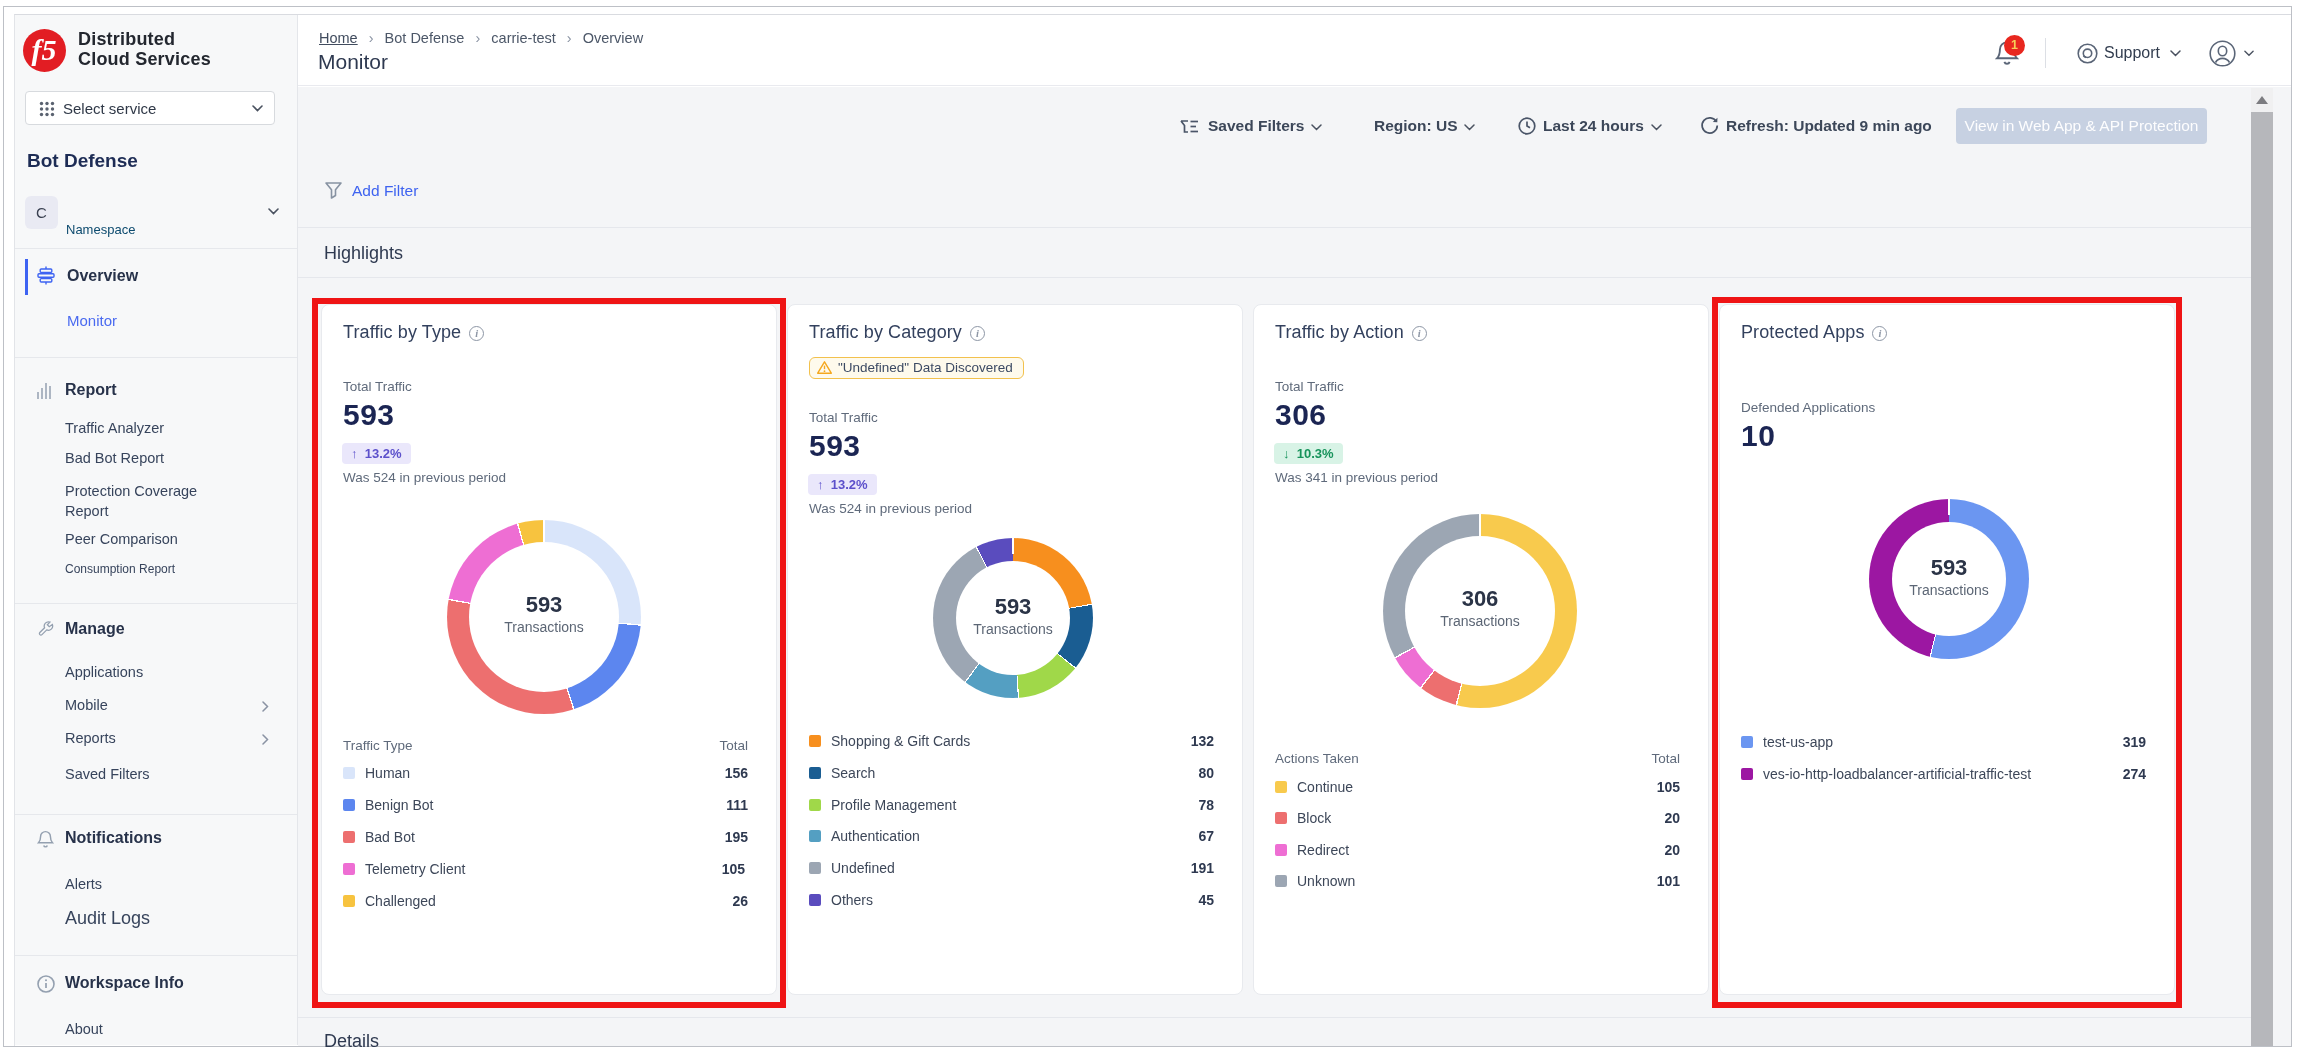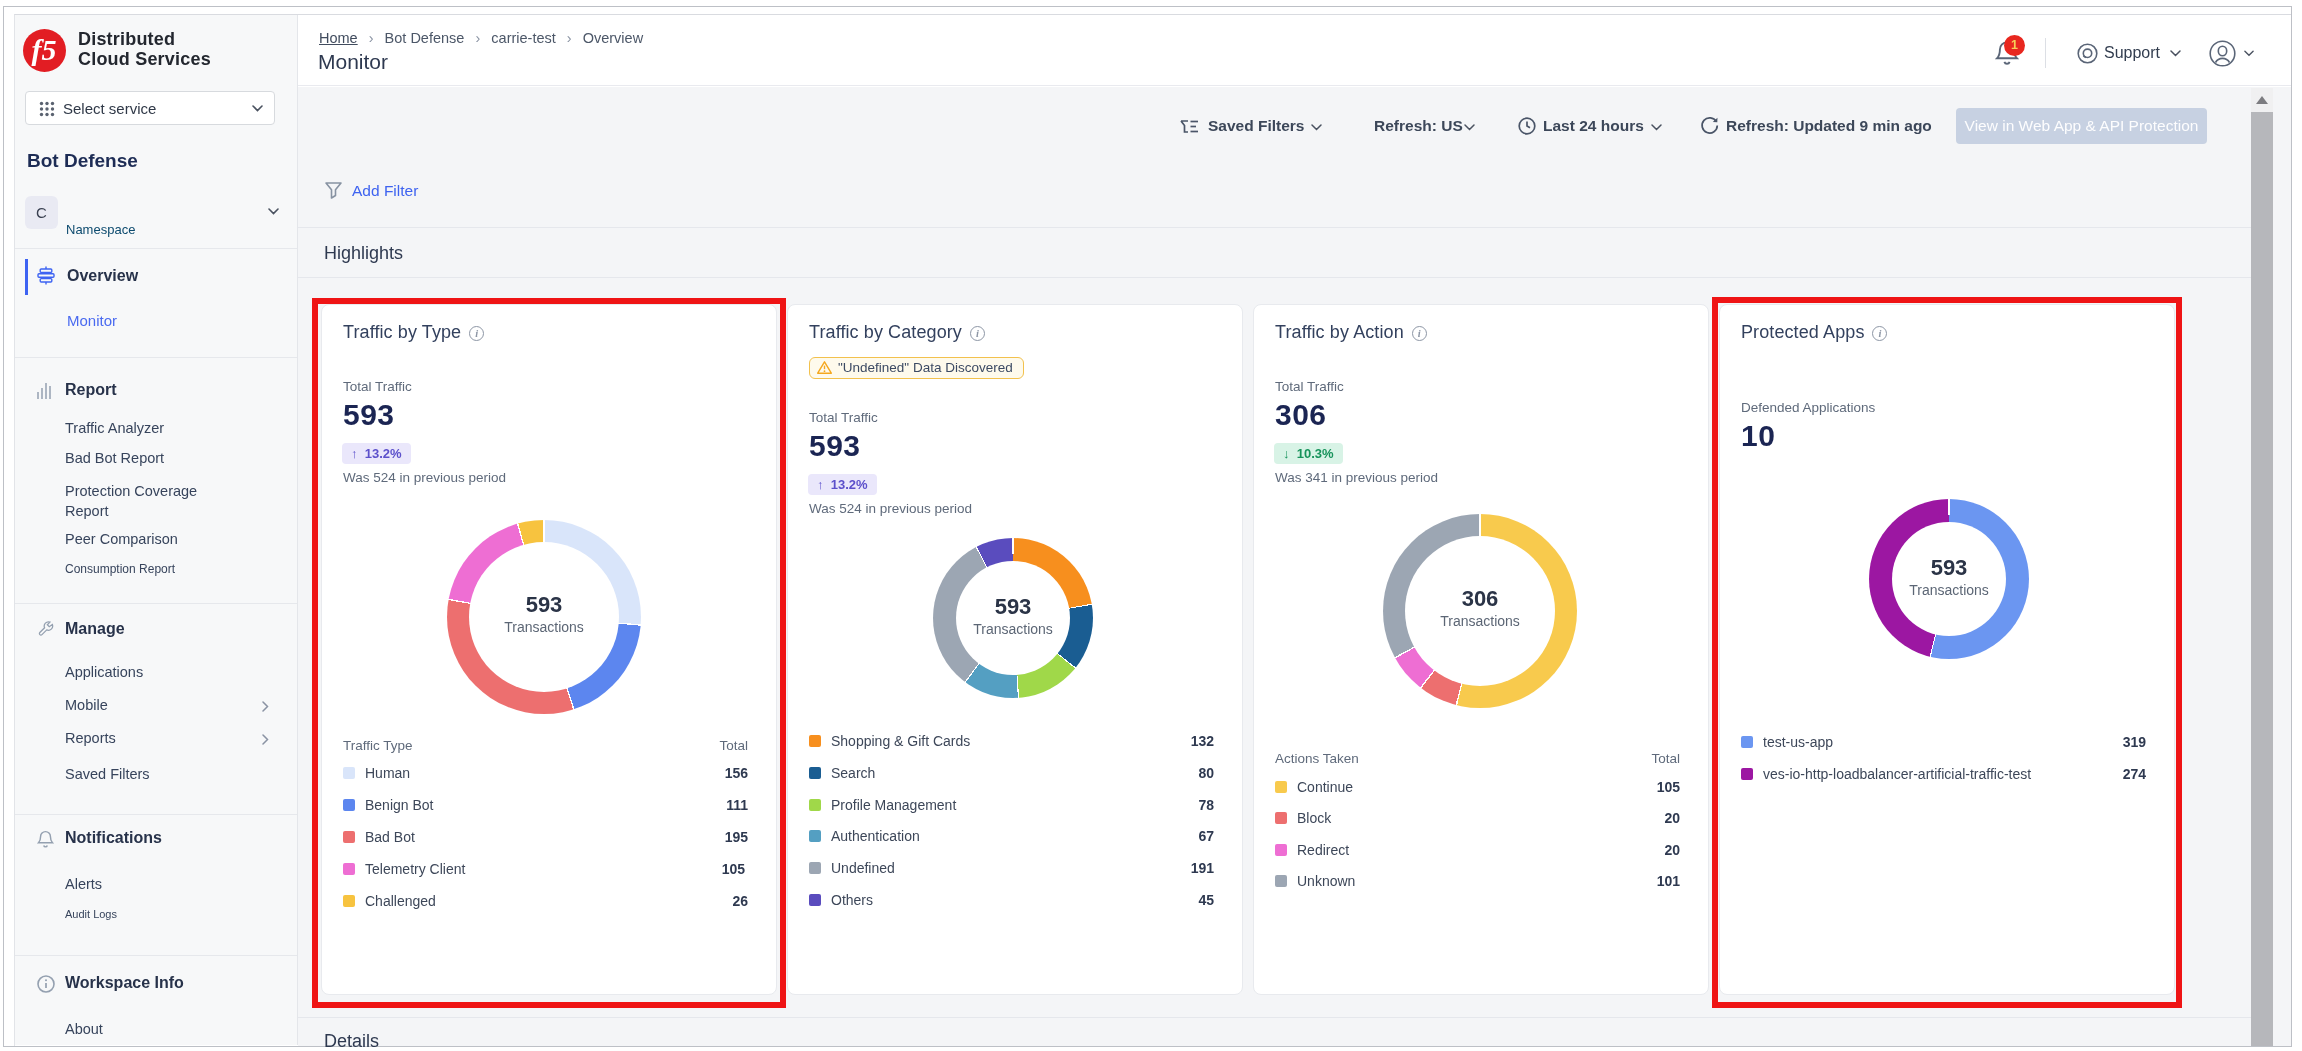--- a/index.html
+++ b/index.html
@@ -124,21 +124,21 @@
       </svg>
     <div class="abs" style="left:65px; top:766px; font-size:14.5px; color:#37445c;">Saved Filters</div>
     <div class="sb-divider" style="top:814px;"></div>
 
     <svg class="abs" style="left:37px; top:830px;" width="17" height="18" viewBox="0 0 20 22">
       <path d="M10 2 a6 6 0 0 1 6 6 c0 5 1.5 6.5 2.5 7.5 H1.5 C2.5 14.5 4 13 4 8 a6 6 0 0 1 6 -6 z" fill="none" stroke="#94a0b0" stroke-width="1.8"></path>
       <path d="M7.8 19 a2.3 2.3 0 0 0 4.4 0" fill="none" stroke="#94a0b0" stroke-width="1.8"></path>
     </svg>
     <div class="abs" style="left:65px; top:829px; font-size:16px; font-weight:600; color:#27324a;">Notifications</div>
     <div class="abs" style="left:65px; top:876px; font-size:14.5px; color:#37445c;">Alerts</div>
-    <div class="abs" style="left:65px; top:908px; font-size:11px; color:#37445c;">Audit Logs</div>
+    <div class="abs" style="left:65px; top:908px; font-size:18px; color:#37445c;">Audit Logs</div>
     <div class="sb-divider" style="top:955px;"></div>
 
     <svg class="abs" style="left:37px; top:975px;" width="18" height="18" viewBox="0 0 18 18">
       <circle cx="9" cy="9" r="8" fill="none" stroke="#94a0b0" stroke-width="1.6"></circle>
       <line x1="9" y1="8" x2="9" y2="13" stroke="#94a0b0" stroke-width="1.7"></line>
       <circle cx="9" cy="5.2" r="1" fill="#94a0b0"></circle>
     </svg>
     <div class="abs" style="left:65px; top:974px; font-size:16px; font-weight:600; color:#27324a;">Workspace Info</div>
     <div class="abs" style="left:65px; top:1021px; font-size:14.5px; color:#37445c;">About</div>
   </div>
@@ -186,21 +186,21 @@
     <svg class="abs" style="left:1180px; top:119px;" width="19" height="15" viewBox="0 0 19 15">
       <path d="M1 2 L8 2 M1 2 L4.5 6.5 L4.5 13 L8 13" fill="none" stroke="#4a5568" stroke-width="1.7"></path>
       <line x1="10.5" y1="2.5" x2="18" y2="2.5" stroke="#4a5568" stroke-width="1.7"></line>
       <line x1="10.5" y1="7.5" x2="16" y2="7.5" stroke="#4a5568" stroke-width="1.7"></line>
       <line x1="10.5" y1="12.5" x2="18" y2="12.5" stroke="#4a5568" stroke-width="1.7"></line>
     </svg>
     <div class="abs" style="left:1208px; top:117px; font-size:15.5px; color:#3c4759; font-weight:600;">Saved Filters</div>
     <svg class="abs" style="left:1311px; top:124px;" width="11" height="7" viewBox="0 0 11 7">
         <path d="M1 1 L5.5 5.5 L10 1" stroke="#4a5260" stroke-width="1.5" fill="none" stroke-linecap="round"></path>
       </svg>
-    <div class="abs" style="left:1374px; top:117px; font-size:15.5px; color:#3c4759; font-weight:600;">Refresh: US</div>
+    <div class="abs" style="left:1374px; top:117px; font-size:15.5px; color:#3c4759; font-weight:600;">Region: US</div>
     <svg class="abs" style="left:1464px; top:124px;" width="11" height="7" viewBox="0 0 11 7">
         <path d="M1 1 L5.5 5.5 L10 1" stroke="#4a5260" stroke-width="1.5" fill="none" stroke-linecap="round"></path>
       </svg>
     <svg class="abs" style="left:1518px; top:117px;" width="18" height="18" viewBox="0 0 18 18">
       <circle cx="9" cy="9" r="7.8" fill="none" stroke="#4a5568" stroke-width="1.7"></circle>
       <path d="M9 4.5 L9 9 L12 10.8" fill="none" stroke="#4a5568" stroke-width="1.7"></path>
     </svg>
     <div class="abs" style="left:1543px; top:117px; font-size:15.5px; color:#3c4759; font-weight:600;">Last 24 hours</div>
     <svg class="abs" style="left:1651px; top:124px;" width="11" height="7" viewBox="0 0 11 7">
         <path d="M1 1 L5.5 5.5 L10 1" stroke="#4a5260" stroke-width="1.5" fill="none" stroke-linecap="round"></path>

